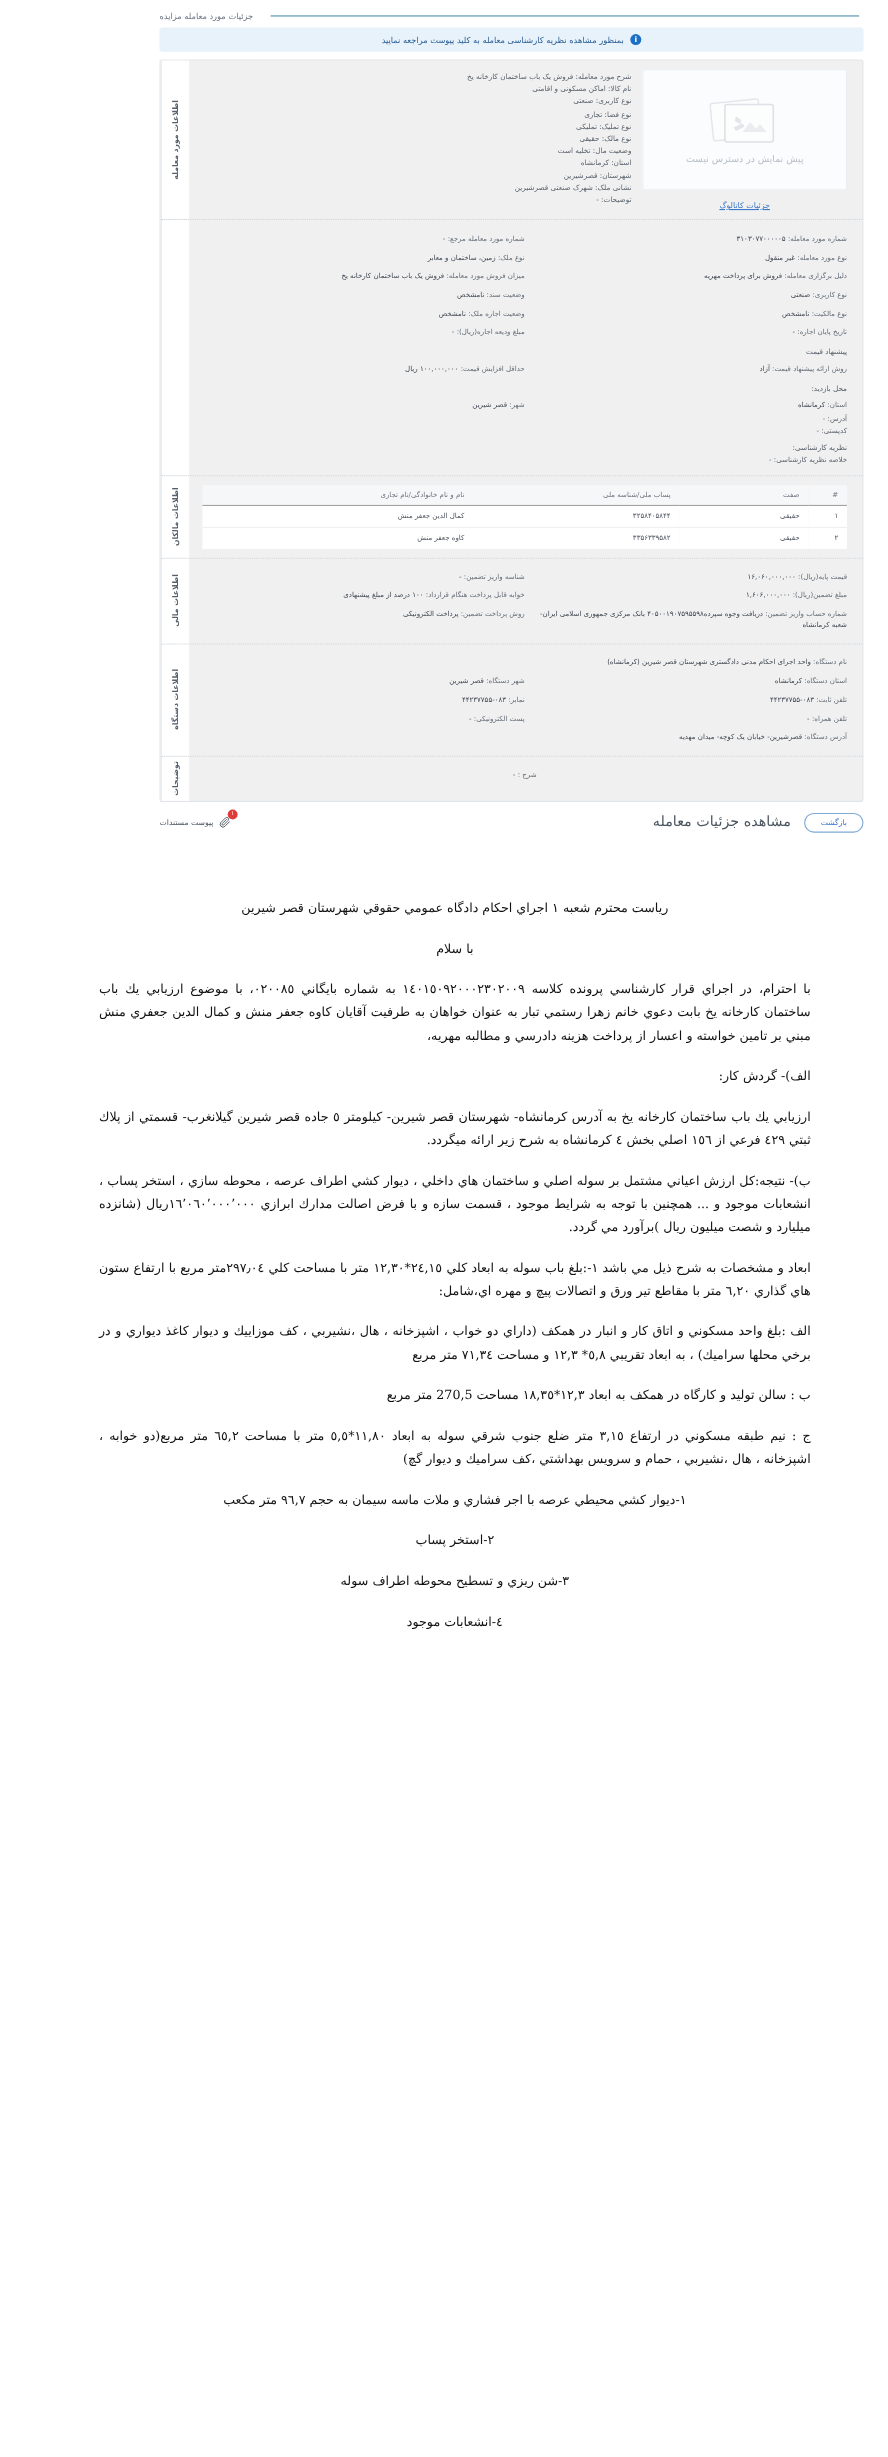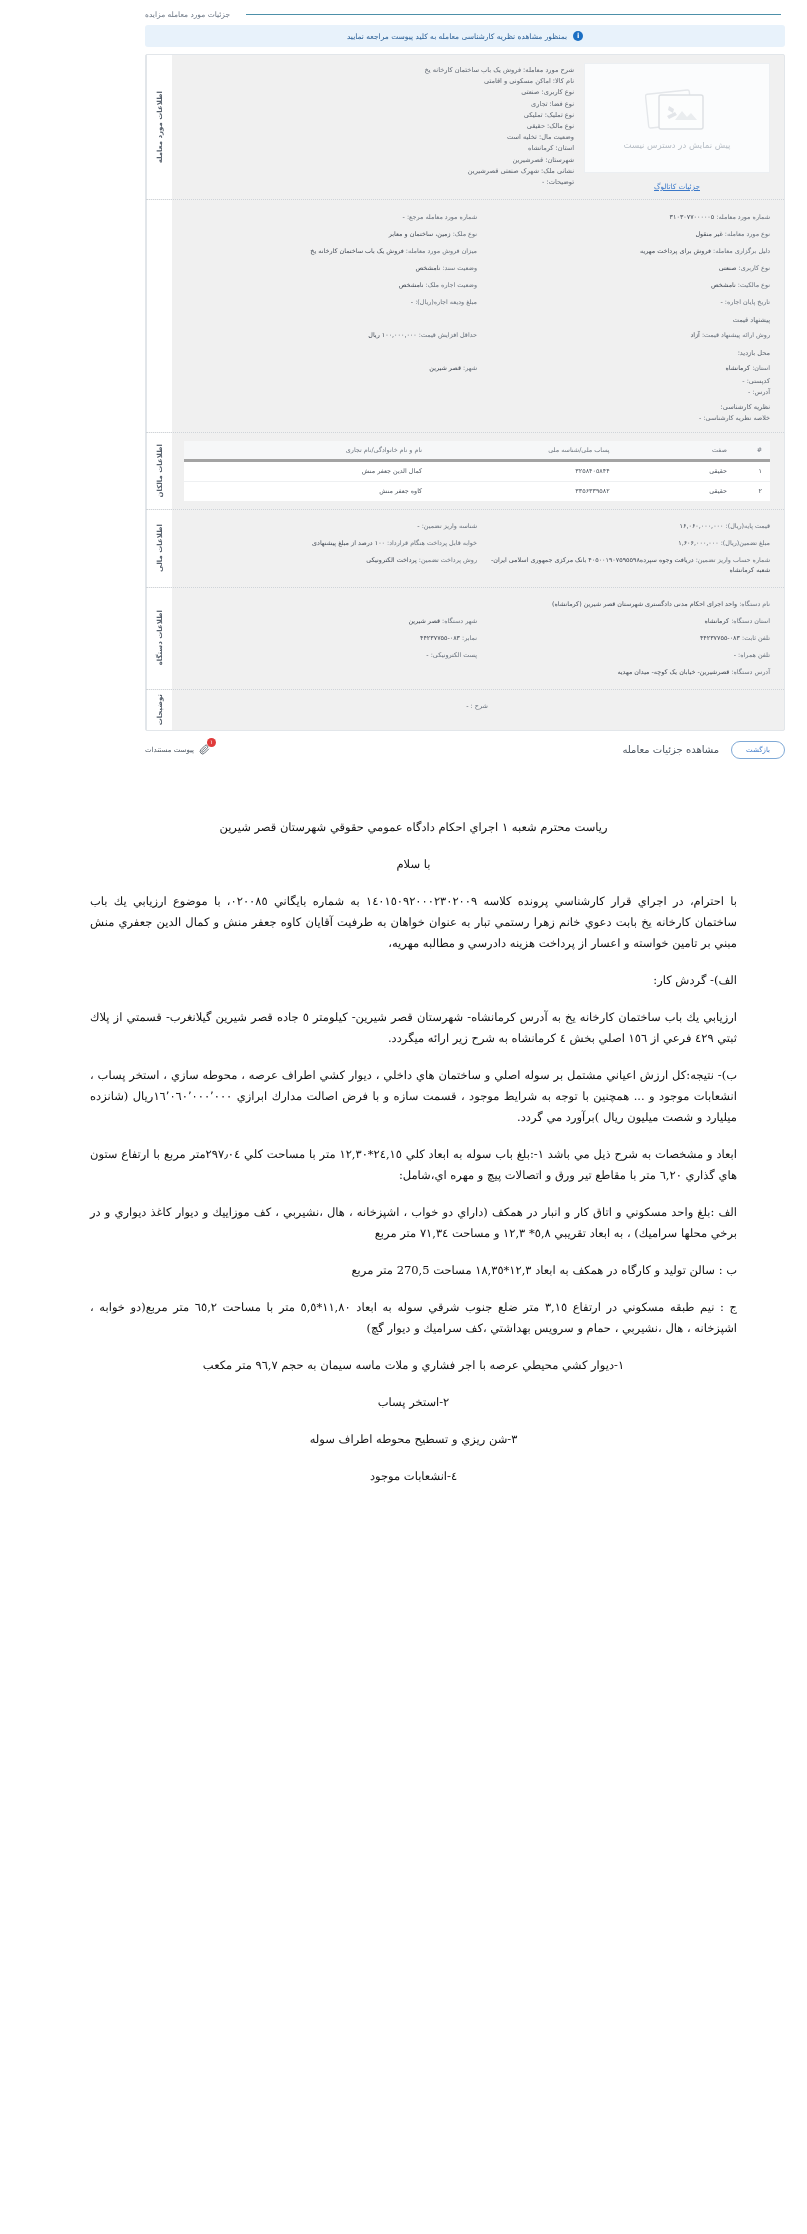--- a/index.html
+++ b/index.html
@@ -95,40 +95,40 @@
   .kv.full{ width:100%; }
 
   .subhead{ font-size:6.6px; color:#58616c; padding:6px 0 2px 0; }
 
   .addrlines div{ font-size:6.4px; line-height:10.5px; color:#5b636e; }
 
   
   .tbl{ width:100%; border-collapse:collapse; font-size:6.4px; }
   .tbl th{
     background:#f6f7f8; color:#6b737d; font-weight:normal;
-    padding:5px 8px; text-align:right; border-bottom:3px solid #a3a3a3;
+    padding:5px 8px; text-align:right; border-bottom:1px solid #a3a3a3;
     white-space:nowrap;
   }
   .tbl td{
     background:#ffffff; color:#4c545e; padding:5.5px 8px;
     text-align:right; border-bottom:1px solid #eef0f2;
   }
   .tbl tr:last-child td{ border-bottom:none; }
 
   
   .actions{
     margin: 10px 22px 0 22px; display:flex; align-items:center; justify-content:space-between;
     padding-bottom:14px;
   }
   .actions-right{ display:flex; align-items:center; gap:12px; }
   .btn-outline{
     border:1px solid #7fa9d6; color:#3a78c9; background:#fff;
     border-radius:11px; font-size:7px; padding:4px 14px; cursor:pointer;
   }
-  .link-plain{ font-size:10px; color:#4b5560; cursor:pointer; }
+  .link-plain{ font-size:13px; color:#4b5560; cursor:pointer; }
   .attach{ display:flex; align-items:center; gap:5px; font-size:7px; color:#4b5560; cursor:pointer; position:relative; }
   .attach .badge{
     position:absolute; top:-6px; right:-6px;
     background:#e03b3b; color:#fff; border-radius:50%;
     width:9px;height:9px;font-size:5.5px;line-height:9px;text-align:center;
   }
 
   .page-gap{ height:18px; background:#ffffff; }
 
   
@@ -227,22 +227,22 @@
           <div class="kv"><span class="k">روش ارائه پیشنهاد قیمت:</span> <span class="v">آزاد</span></div>
           <div class="kv"><span class="k">حداقل افزایش قیمت:</span> <span class="v">۱۰۰,۰۰۰,۰۰۰ ریال</span></div>
         </div>
 
         <div class="subhead">محل بازدید:</div>
         <div class="kvgrid">
           <div class="kv"><span class="k">استان:</span> <span class="v">کرمانشاه</span></div>
           <div class="kv"><span class="k">شهر:</span> <span class="v">قصر شیرین</span></div>
         </div>
         <div class="addrlines">
+          <div><span>آدرس:</span> <span>-</span></div>
           <div><span>کدپستی:</span> <span>-</span></div>
-          <div><span>آدرس:</span> <span>-</span></div>
         </div>
 
         <div class="subhead">نظریه کارشناسی:</div>
         <div class="addrlines">
           <div><span>خلاصه نظریه کارشناسی:</span> <span>-</span></div>
         </div>
       </div>
     </div>
 
     <div class="sect">

